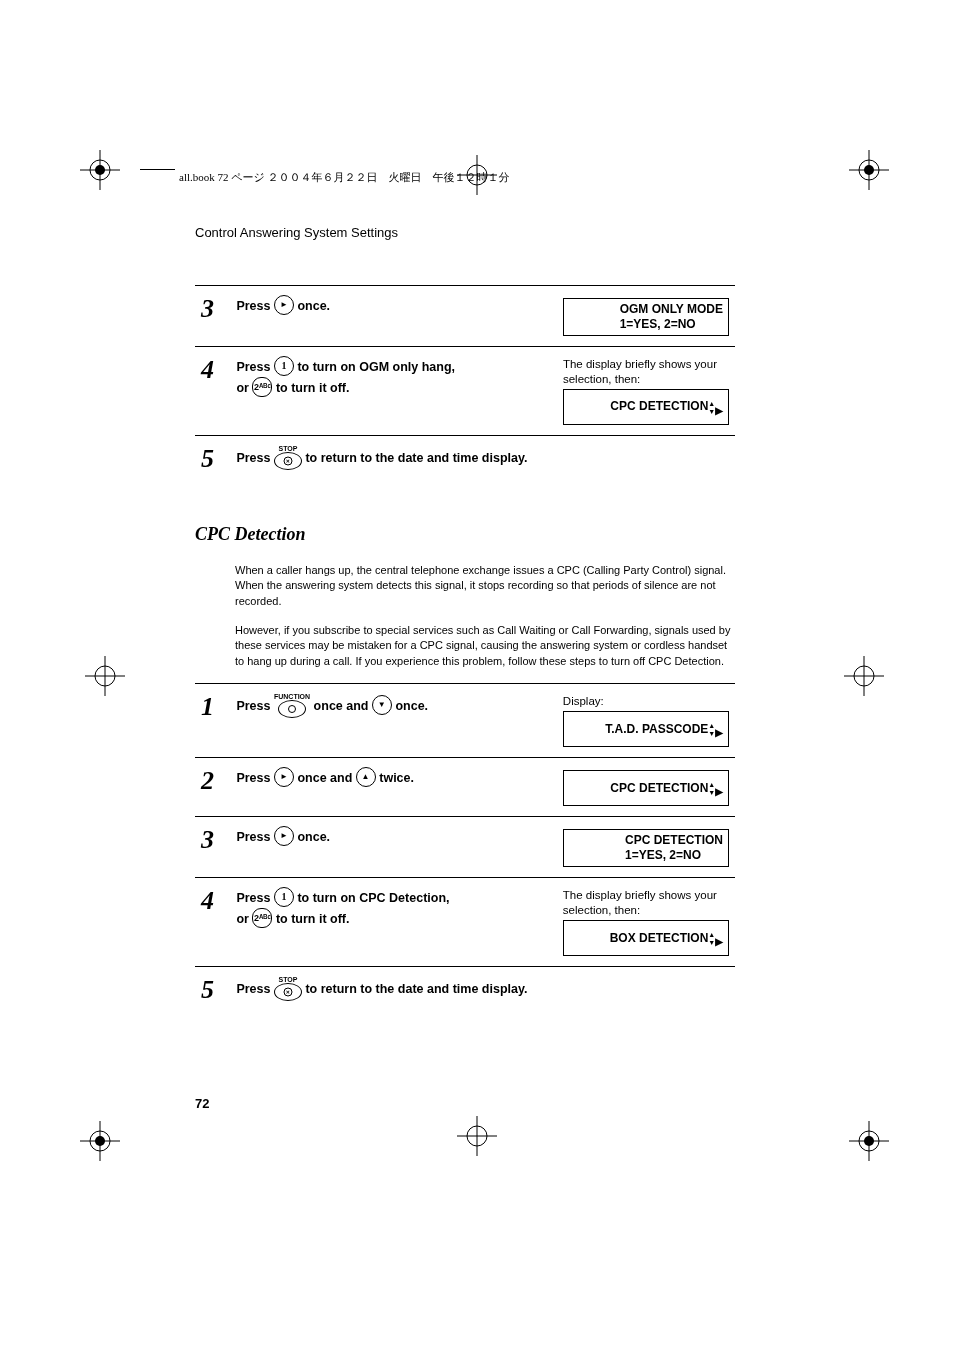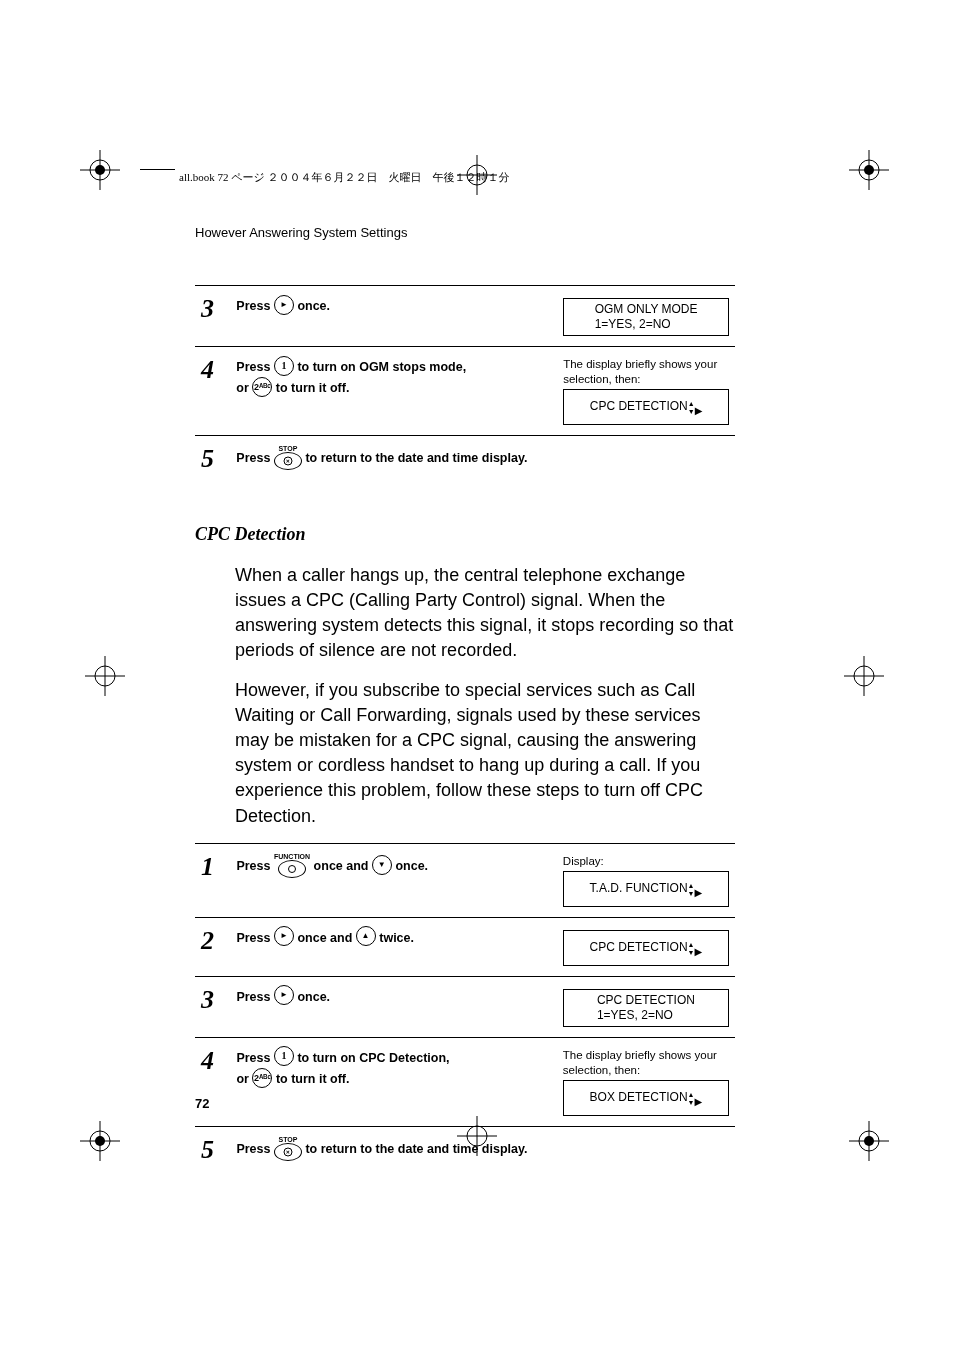--- a/index.html
+++ b/index.html
@@ -95,23 +95,24 @@
     font-size: 11.5px;
   }
   .lcd {
     border: 1px solid #000;
     padding: 3px 5px;
     font-size: 12px;
     font-family: Arial, sans-serif;
     margin-top: 2px;
     display: flex;
     align-items: center;
-    justify-content: center;
+    justify-content: flex-end;
     line-height: 1.25;
     min-height: 28px;
+    font-weight: bold;
   }
   .lcd .txt { white-space: pre-line; }
   .disp-note {
     font-size: 11.5px;
     margin-bottom: 2px;
     line-height: 1.3;
   }
 
   .key {
     display: inline-block;
@@ -207,31 +208,32 @@
   .key-circ.num {
     font-size: 10px;
     text-align: center;
     line-height: 18px;
     font-family: "Times New Roman", serif;
   }
   .key-circ.num2 {
     font-size: 9px;
     text-align: center;
     line-height: 18px;
+    border-radius: 9px;
   }
 
   .section-title {
     font-style: italic;
     font-weight: bold;
     font-size: 18px;
     font-family: "Times New Roman", serif;
     margin: 42px 0 18px 0;
   }
   .body-text {
-    font-size: 18px;
+    font-size: 11px;
     line-height: 1.4;
     margin: 0 0 14px 40px;
     font-weight: normal;
   }
 
   .arrows-nav {
     display: inline-block;
     font-size: 10px;
     line-height: 0.8;
     text-align: left;
@@ -309,21 +311,21 @@
       <line x1="0" y1="20" x2="40" y2="20" stroke="#000"></line>
     </svg>
 </div>
 
 <div class="header-bar">
   <span class="line-pre"></span>
   <span>all.book  72 ページ  ２００４年６月２２日　火曜日　午後１２時１分</span>
 </div>
 
 <div class="content">
-  <div class="running-head">However Answering System Settings</div>
+  <div class="running-head">Control Answering System Settings</div>
 
   <table class="step-table">
     <tbody>
         <tr class="bordered">
       <td class="step-num">3</td>
       <td class="step-body">
         <span>Press </span>
         <span class="key key-circ right"></span>
         <span> once.</span>
       </td>
@@ -333,21 +335,21 @@
 1=YES, 2=NO</span>
         </div>
       </td>
     </tr>
     <tr class="bordered">
       <td class="step-num">4</td>
       <td class="step-body">
         <span class="nowrap">
           <span>Press </span>
           <span class="key key-circ num">1</span>
-          <span> to turn on OGM stops mode,</span>
+          <span> to turn on OGM only hang,</span>
         </span><br>
         <span>or </span>
         <span class="key key-circ num2">2ᴬᴮᶜ</span>
         <span> to turn it off.</span>
       </td>
       <td class="step-disp">
         <div class="disp-note">The display briefly shows your selection, then:</div>
         <div class="lcd">
           <span class="txt">CPC DETECTION</span>
           <span class="arrows-nav"><span class="tri">▲</span><br><span class="tri">▼</span>▶</span>
@@ -382,21 +384,21 @@
           <span class="lbl">FUNCTION</span>
           <span class="key-oval func"></span>
         </span>
         <span> once and </span>
         <span class="key key-circ down"></span>
         <span> once.</span>
       </td>
       <td class="step-disp">
         <div class="disp-note">Display:</div>
         <div class="lcd">
-          <span class="txt">T.A.D. FUNCTION</span>
+          <span class="txt">T.A.D. PASSCODE</span>
           <span class="arrows-nav"><span class="tri">▲</span><br><span class="tri">▼</span>▶</span>
         </div>
       </td>
     </tr>
     <tr class="bordered">
       <td class="step-num">2</td>
       <td class="step-body">
         <span>Press </span>
         <span class="key key-circ right"></span>
         <span> once and </span>

